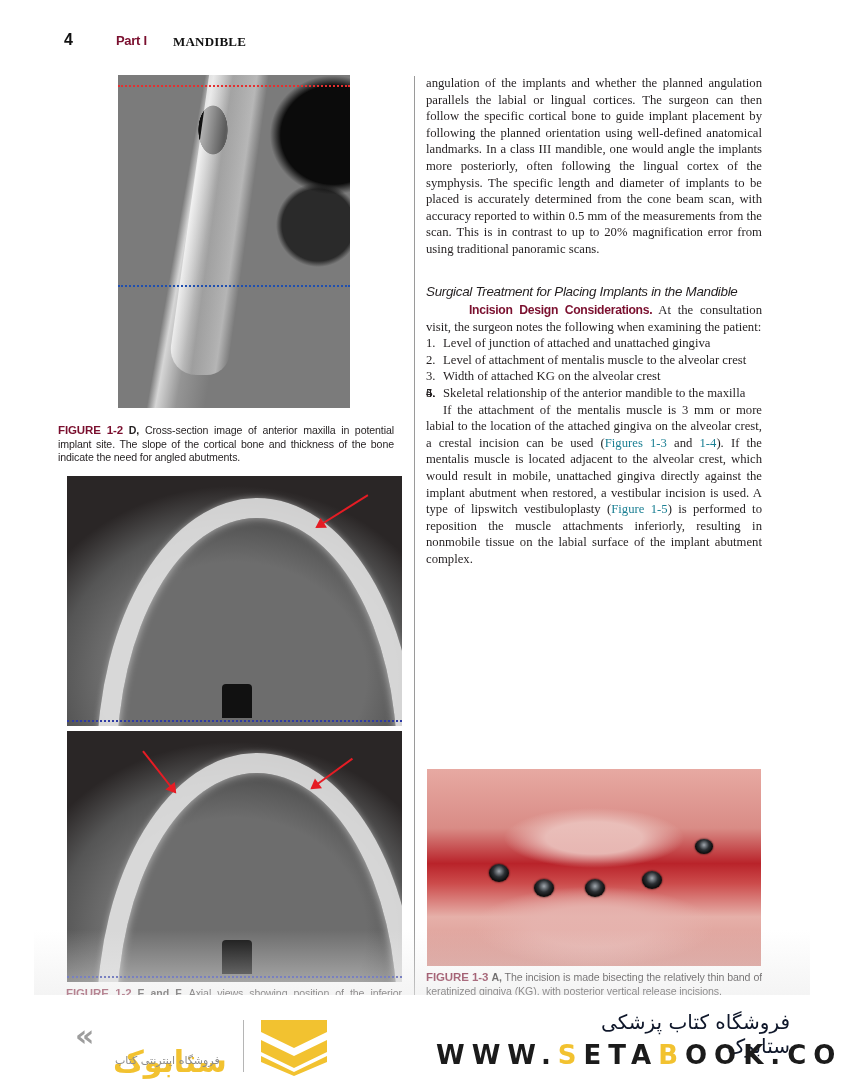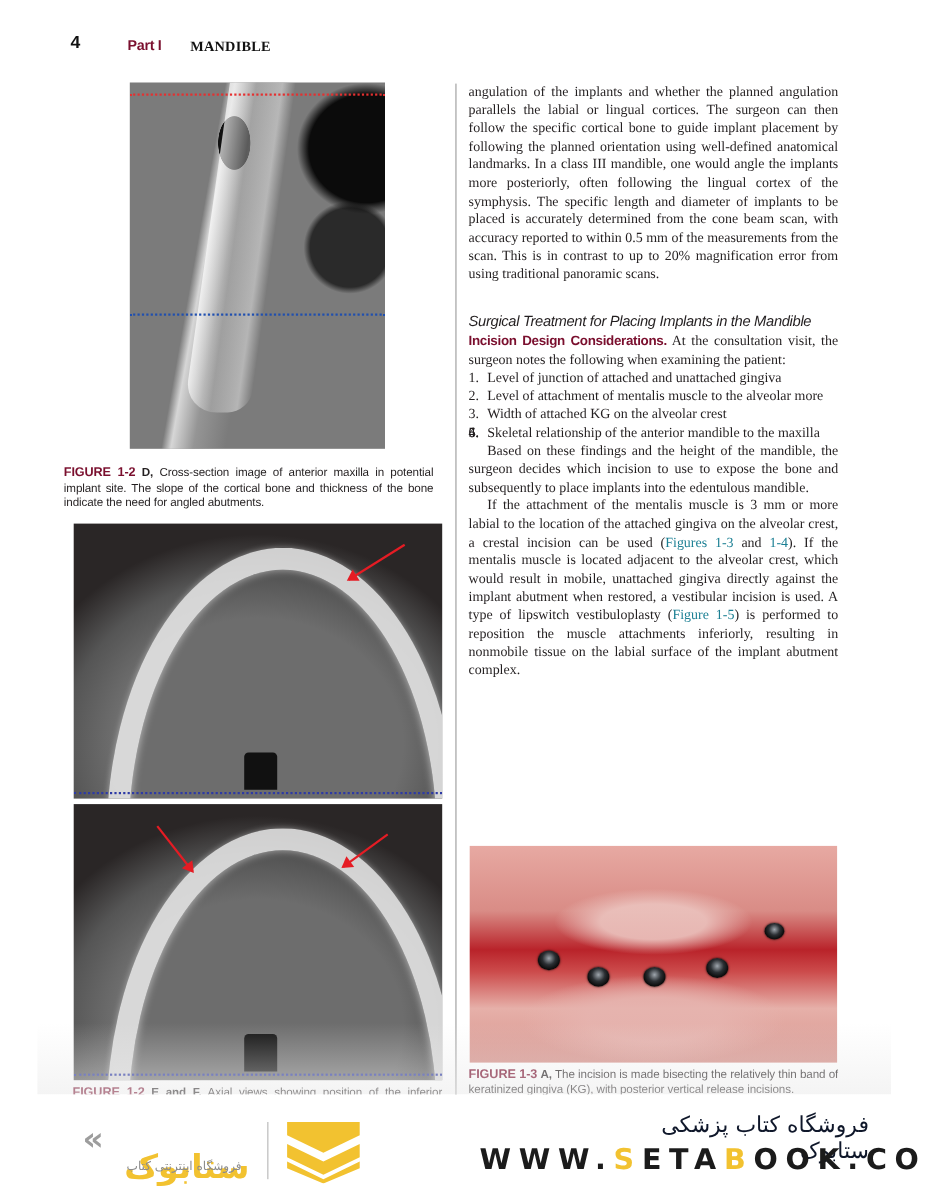--- a/index.html
+++ b/index.html
@@ -88,21 +88,21 @@
   .fig-letter { font-weight: bold; color: #231f20; }
   .cap-d { left: 58px; top: 424px; width: 336px; }
   .cap-e { left: 66px; top: 987px; width: 336px; height: 8px; overflow: hidden; }
   .cap-3 { left: 426px; top: 971px; width: 336px; height: 24px; overflow: hidden; }
 
   
   .body-col { left: 426px; width: 336px; font-size: 12.7px; line-height: 16.6px; text-align: justify; color: #231f20; }
   .p1 { top: 75px; }
   .section-heading { left: 426px; top: 284px; font-family: "Liberation Sans", sans-serif; font-style: italic; font-size: 13.4px; color: #231f20; letter-spacing: -0.3px; }
   .p2 { top: 302px; }
-  .run-in { font-family: "Liberation Sans", sans-serif; font-weight: bold; color: #7a0f2e; font-size: 12.2px; letter-spacing: -0.3px; }
+  .run-in { font-family: "Liberation Sans", sans-serif; font-weight: bold; color: #7a0f2e; font-size: 12.2px; letter-spacing: -0.3px; margin-left: 43px; }
   .ol { list-style: none; margin: 0; padding: 0; }
   .ol li { position: relative; padding-left: 17px; }
   .ol li .num { position: absolute; left: 0; top: 0; }
   .indent { text-indent: 17px; }
   .link { color: #1a7f93; }
 
   
   .fade {
     left: 34px; top: 930px; width: 776px; height: 65px;
     background: linear-gradient(180deg, rgba(255,255,255,0) 0%, rgba(235,235,235,0.55) 100%);
@@ -168,27 +168,26 @@
 
 <div class="abs section-heading">Surgical Treatment for Placing Implants in the Mandible</div>
 
 <div class="abs body-col p2">
   <div>
     <span class="run-in">Incision Design Considerations.</span>
     <span>At the consultation visit, the surgeon notes the following when examining the patient:</span>
   </div>
   <ul class="ol">
     <li><span class="num">1.</span><span>Level of junction of attached and unattached gingiva</span></li>
-    <li><span class="num">2.</span><span>Level of attachment of mentalis muscle to the alveolar more</span></li>
+    <li><span class="num">2.</span><span>Level of attachment of mentalis muscle to the alveolar crest</span></li>
     <li><span class="num">3.</span><span>Width of attached KG on the alveolar crest</span></li>
     <li><span class="num">4.</span></li>
     <li><span class="num">5.</span></li>
     <li><span class="num">6.</span><span>Skeletal relationship of the anterior mandible to the maxilla</span></li>
   </ul>
-  <div class="indent">Based on these findings and the height of the mandible, the surgeon decides which incision to use to expose the bone and subsequently to place implants into the edentulous mandible.</div>
   <div class="indent"><span>If the attachment of the mentalis muscle is 3 mm or more labial to the location of the attached gingiva on the alveolar crest, a crestal incision can be used (</span><span class="link">Figures 1-3</span><span> and </span><span class="link">1-4</span><span>). If the mentalis muscle is located adjacent to the alveolar crest, which would result in mobile, unattached gingiva directly against the implant abutment when restored, a vestibular incision is used. A type of lipswitch vestibuloplasty (</span><span class="link">Figure 1-5</span><span>) is performed to reposition the muscle attachments inferiorly, resulting in nonmobile tissue on the labial surface of the implant abutment complex.</span></div>
 </div>
 
 <div class="abs img-photo" title="Intraoral photo of crestal incision with five implants exposed">
   <div class="implant" style="left:62px; top:95px;"></div>
   <div class="implant" style="left:107px; top:110px;"></div>
   <div class="implant" style="left:158px; top:110px;"></div>
   <div class="implant" style="left:215px; top:102px;"></div>
   <div class="implant" style="left:268px; top:70px; width:18px; height:15px;"></div>
 </div>

